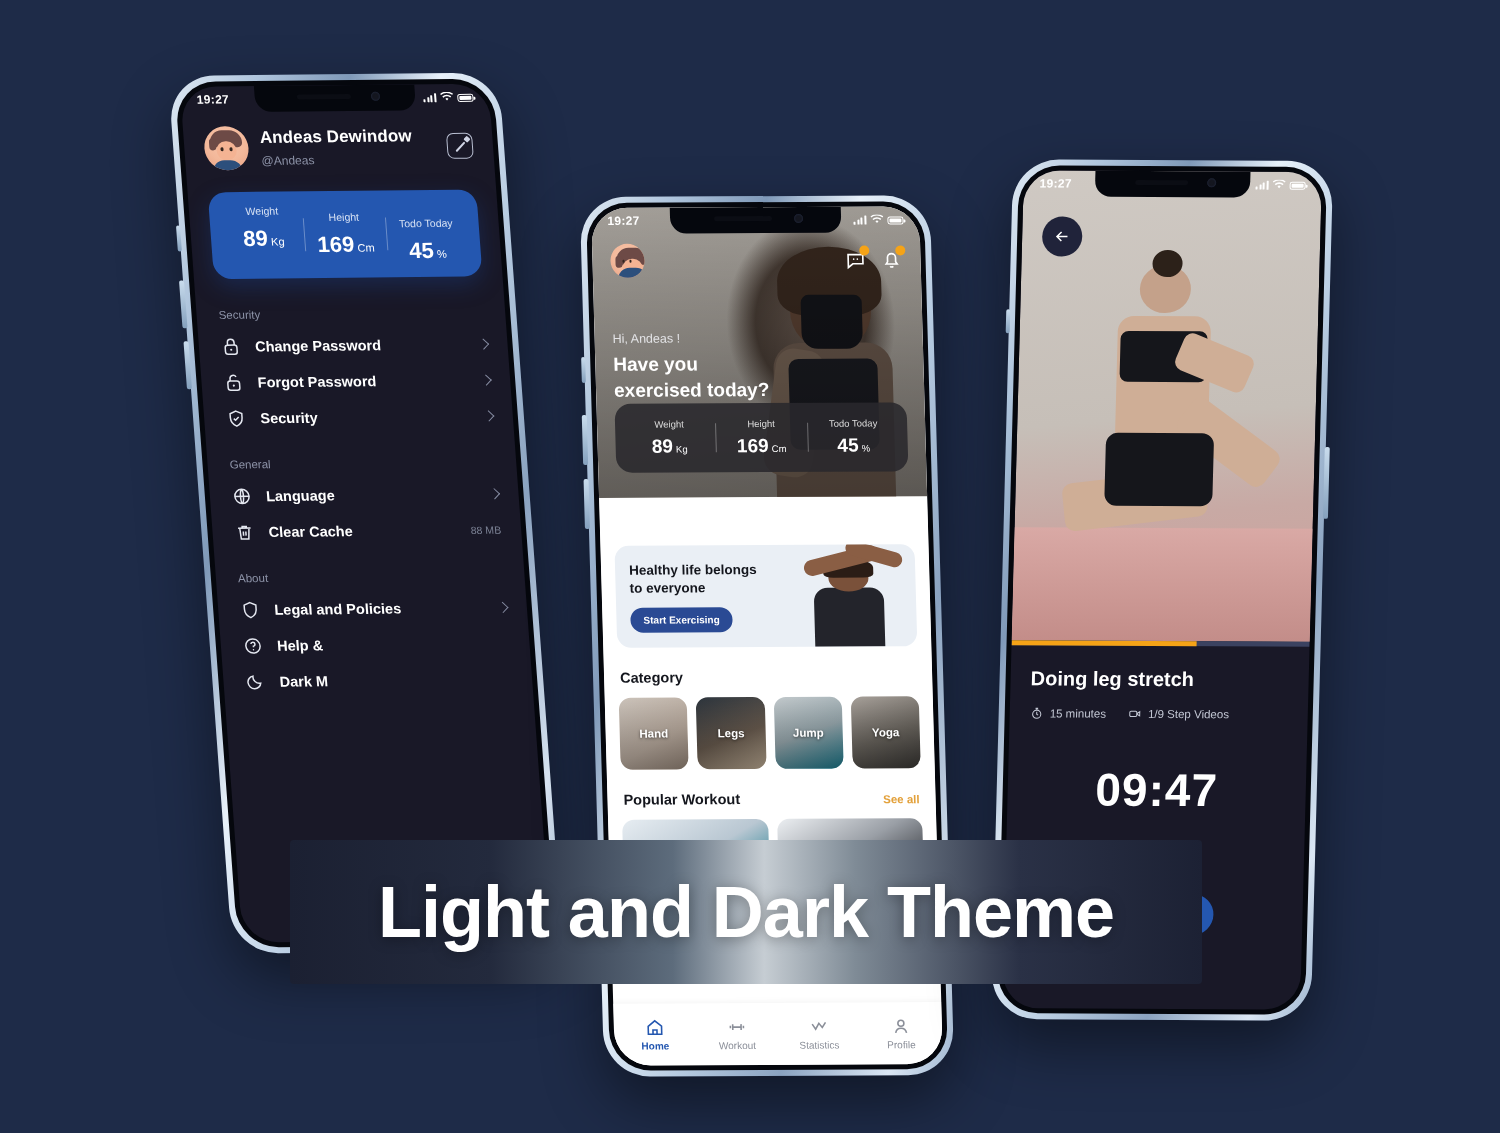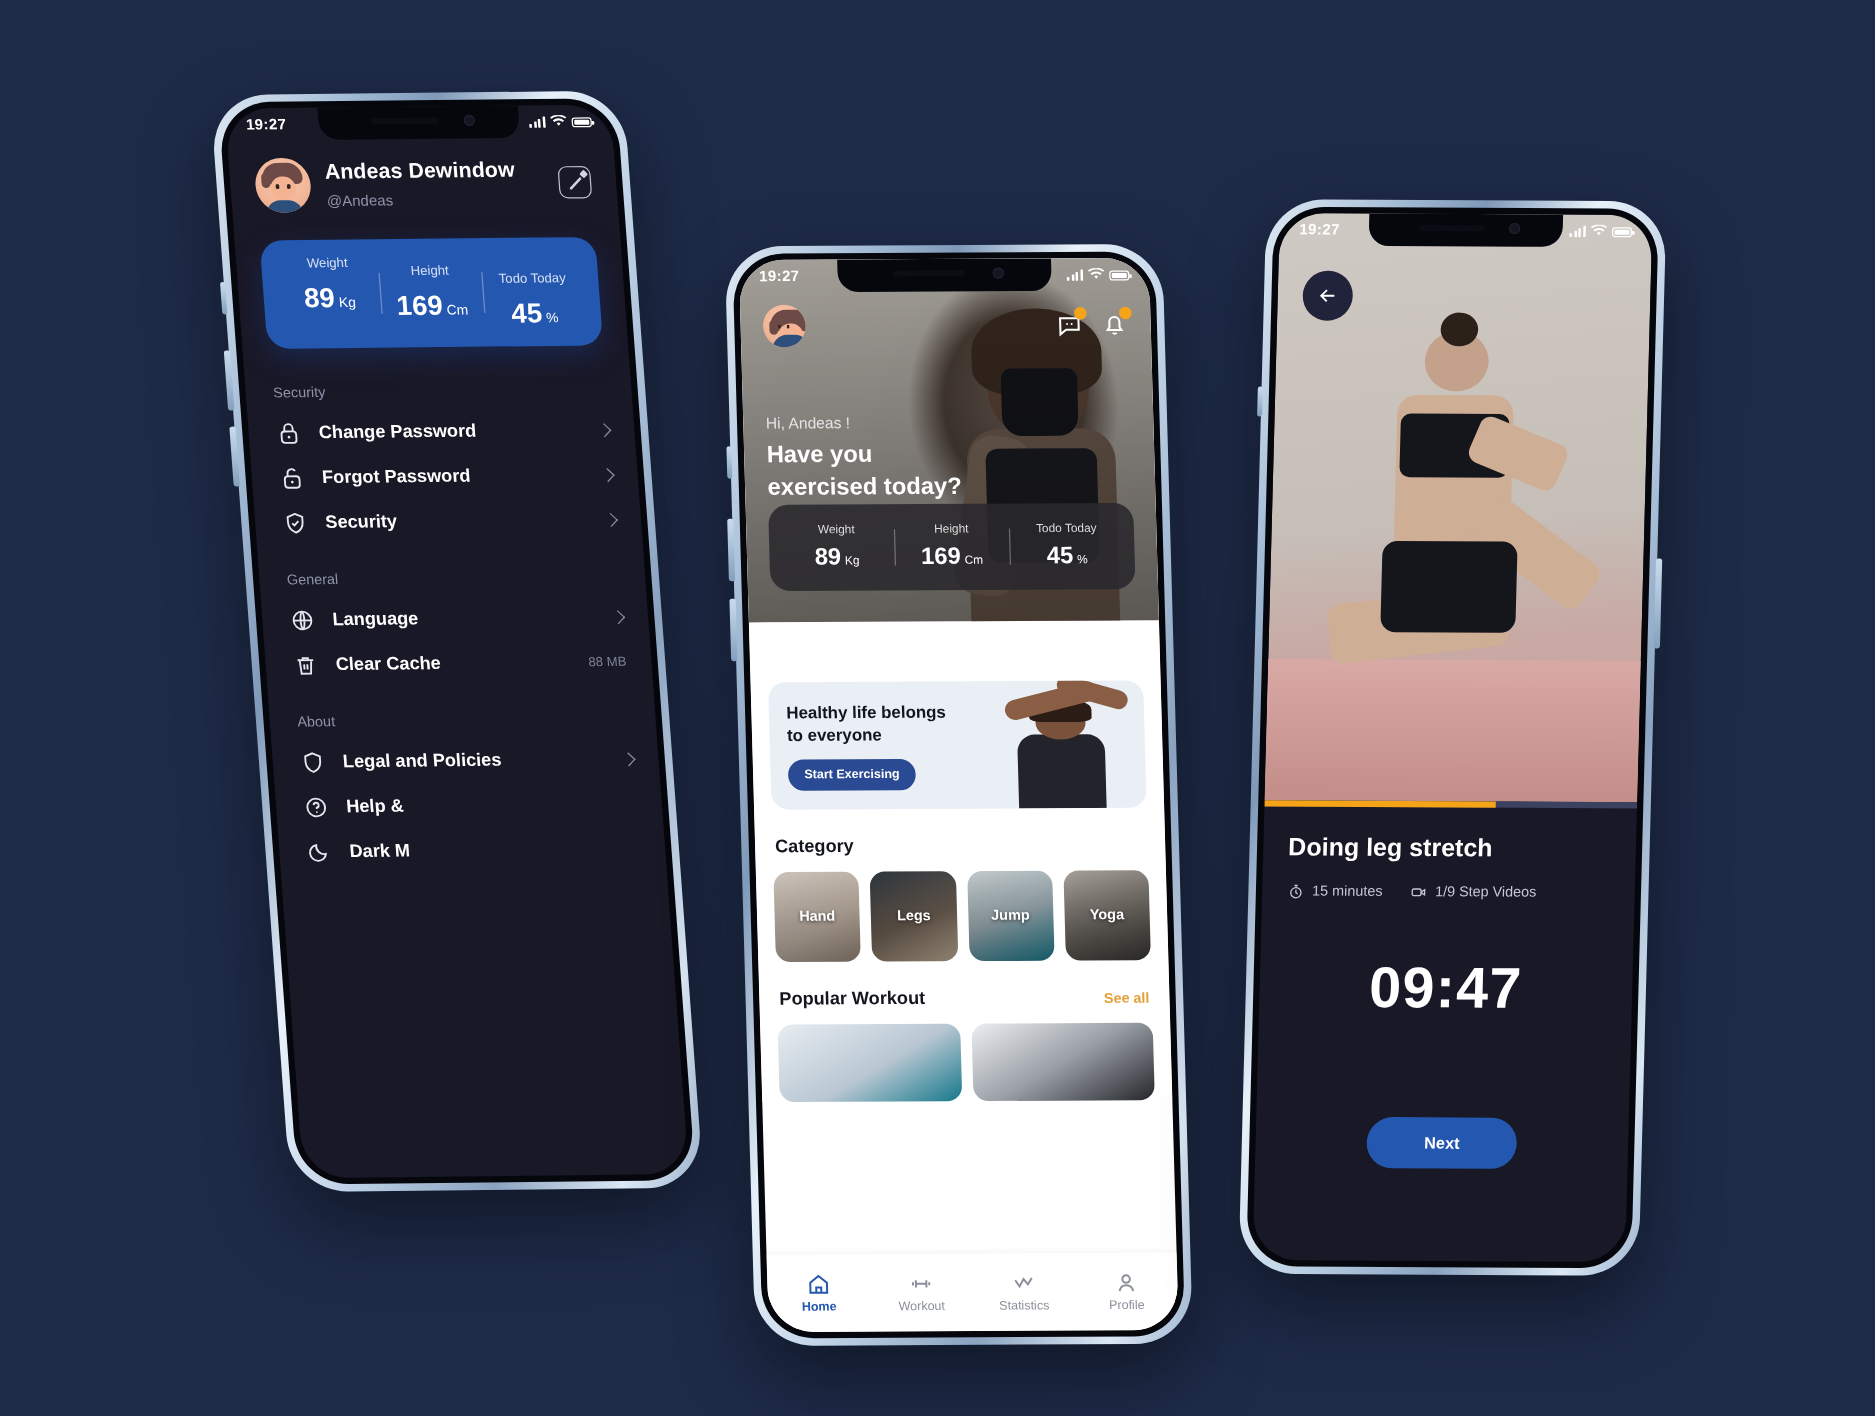--- a/index.html
+++ b/index.html
@@ -613,14 +613,17 @@
               </svg>
             <span>1/9 Step Videos</span>
           </span>
         </div>
         <div class="timer">09:47</div>
       </div>
       <div class="next-btn">Next</div>
     </div>
   </div>
 
+  <div id="theme-banner">
+    <div class="bt">Light and Dark Theme</div>
+  </div>
 
 </div>
 
 </body></html>

